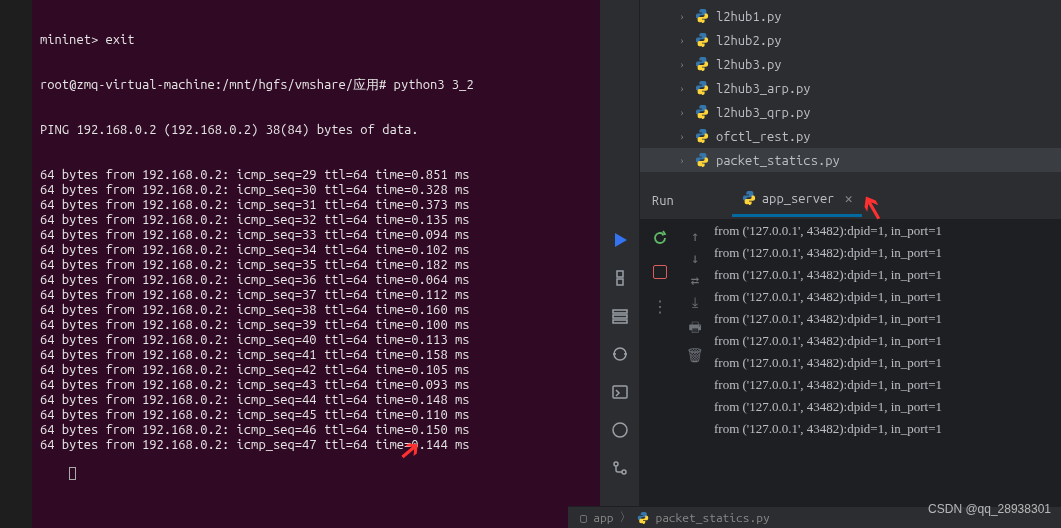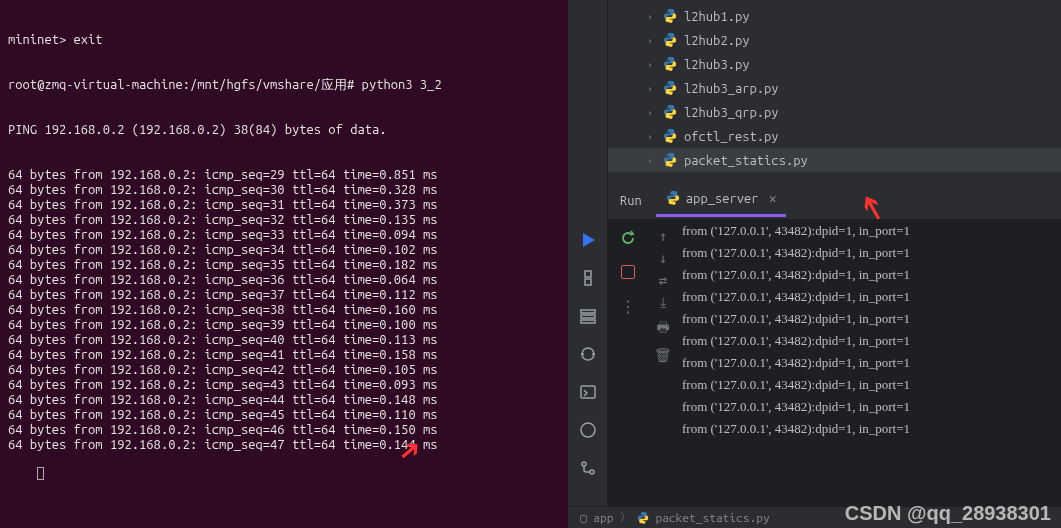--- a/index.html
+++ b/index.html
@@ -16,20 +16,21 @@
   width: 568px;
   height: 100%;
   background: #300a24;
   color: #e5e5e5;
   padding: 2px 8px;
   font-size: 13px;
   line-height: 15px;
   font-family: 'Ubuntu Mono', monospace;
   white-space: pre;
   position: relative;
+  margin-left: 32px;
 }
 .terminal .cursor {
   display: inline-block;
   width: 7px;
   height: 13px;
   border: 1px solid #aaa;
 }
 .ide {
   flex: 1;
   display: flex;
@@ -81,32 +82,33 @@
   width: 16px; height: 16px;
   display: flex; align-items: center; justify-content: center;
 }
 .run-header {
   display: flex;
   align-items: center;
   height: 40px;
   border-bottom: 1px solid #1e1f22;
   background: #2b2d30;
   padding-left: 12px;
+  gap: 44px;
 }
 .run-label {
   color: #bcbec4;
   font-size: 13px;
   margin-right: 14px;
 }
 .run-tab {
   display: flex;
   align-items: center;
   gap: 6px;
   padding: 8px 10px;
-  border-bottom: 3px solid #8b5cf6;
+  border-bottom: 3px solid #0369a1;
   color: #bcbec4;
   font-size: 13px;
 }
 .run-tab .close { color: #888; font-size: 13px; margin-left: 4px; }
 .console-area {
   flex: 1;
   display: flex;
   background: #1e1f22;
 }
 .console-toolbar {
@@ -156,27 +158,26 @@
   display: flex;
   align-items: center;
   padding-left: 12px;
   font-size: 12px;
   color: #888;
   gap: 6px;
   border-top: 1px solid #1e1f22;
 }
 .watermark {
   position: absolute;
-  bottom: 3px;
+  bottom: 12px;
   right: 10px;
   color: #d0d0d0;
-  font-size: 20px;
+  font-size: 12px;
   font-family: Arial, sans-serif;
   opacity: 0.85;
-  font-weight: bold;
 }
 .arrow {
   position: absolute;
   color: #ff3030;
   font-size: 38px;
   transform-origin: center;
   pointer-events: none;
 }
 .arrow1 { left: 398px; top: 428px; transform: rotate(-40deg); }
 .arrow2 { left: 860px; top: 186px; transform: rotate(-120deg) scaleX(1.3); }

